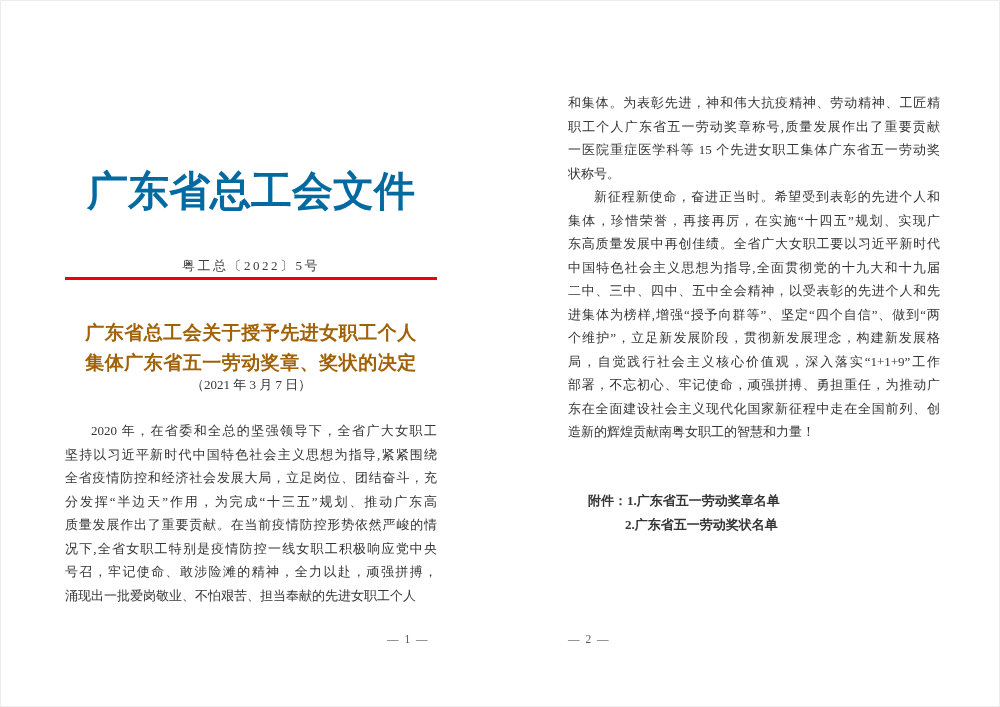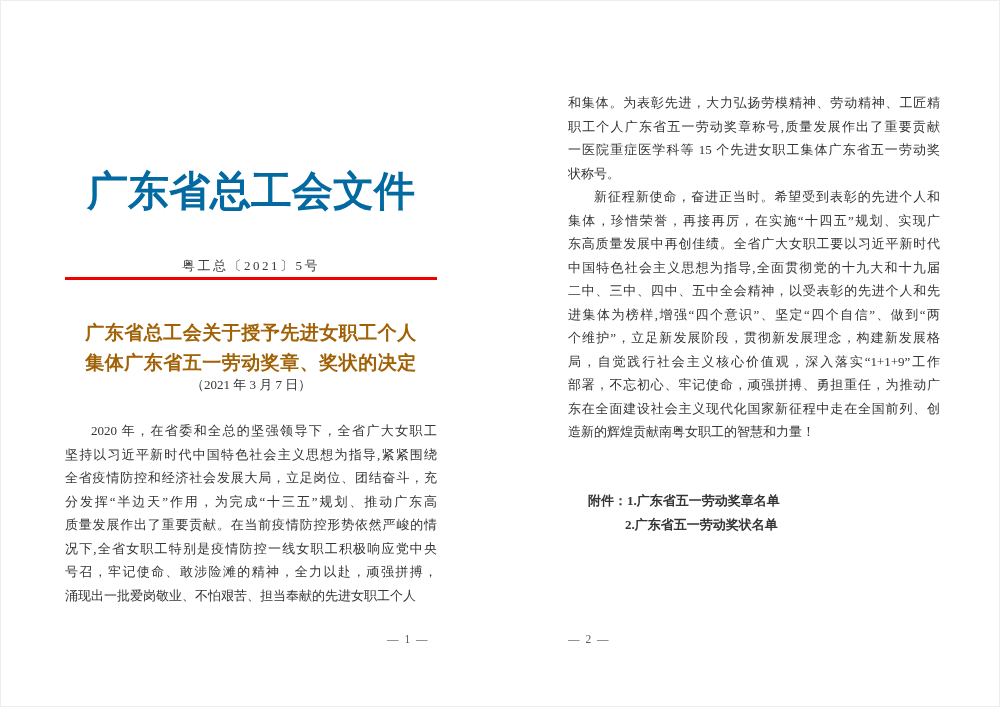--- a/index.html
+++ b/index.html
@@ -56,21 +56,21 @@
   .pn-left{right:8px;text-align:right;}
   .pn-right{left:0;text-align:left;}
 </style>
 </head>
 <body>
 
 <div class="canvas">
 
   <div class="page page-left">
     <div class="red-header">广东省总工会文件</div>
-    <div class="doc-number">粤工总〔2021〕5号</div>
+    <div class="doc-number">粤工总〔2022〕5号</div>
     <div class="red-rule"></div>
     <div class="doc-title">
       <div>广东省总工会关于授予先进女职工个人</div>
       <div>集体广东省五一劳动奖章、奖状的决定</div>
     </div>
     <div class="doc-date">（2021 年 3 月 7 日）</div>
     <div class="body-block body-left">
       <div class="bl ind">2020 年，在省委和全总的坚强领导下，全省广大女职工</div>
       <div class="bl">坚持以习近平新时代中国特色社会主义思想为指导,紧紧围绕</div>
       <div class="bl">全省疫情防控和经济社会发展大局，立足岗位、团结奋斗，充</div>
@@ -78,30 +78,30 @@
       <div class="bl">质量发展作出了重要贡献。在当前疫情防控形势依然严峻的情</div>
       <div class="bl">况下,全省女职工特别是疫情防控一线女职工积极响应党中央</div>
       <div class="bl">号召，牢记使命、敢涉险滩的精神，全力以赴，顽强拼搏，</div>
       <div class="bl short">涌现出一批爱岗敬业、不怕艰苦、担当奉献的先进女职工个人</div>
     </div>
     <div class="pagenum pn-left">— 1 —</div>
   </div>
 
   <div class="page page-right">
     <div class="body-block body-right">
-      <div class="bl">和集体。为表彰先进，大力弘扬劳模精神、劳动精神、工匠精</div>
+      <div class="bl">和集体。为表彰先进，神和伟大抗疫精神、劳动精神、工匠精</div>
       <div class="bl">职工个人广东省五一劳动奖章称号,质量发展作出了重要贡献</div>
       <div class="bl">一医院重症医学科等 15 个先进女职工集体广东省五一劳动奖</div>
       <div class="bl short">状称号。</div>
       <div class="bl ind">新征程新使命，奋进正当时。希望受到表彰的先进个人和</div>
       <div class="bl">集体，珍惜荣誉，再接再厉，在实施“十四五”规划、实现广</div>
       <div class="bl">东高质量发展中再创佳绩。全省广大女职工要以习近平新时代</div>
       <div class="bl">中国特色社会主义思想为指导,全面贯彻党的十九大和十九届</div>
       <div class="bl">二中、三中、四中、五中全会精神，以受表彰的先进个人和先</div>
-      <div class="bl">进集体为榜样,增强“四个意识”、坚定“四个自信”、做到“两</div>
+      <div class="bl">进集体为榜样,增强“授予向群等”、坚定“四个自信”、做到“两</div>
       <div class="bl">个维护”，立足新发展阶段，贯彻新发展理念，构建新发展格</div>
       <div class="bl">局，自觉践行社会主义核心价值观，深入落实“1+1+9”工作</div>
       <div class="bl">部署，不忘初心、牢记使命，顽强拼搏、勇担重任，为推动广</div>
       <div class="bl">东在全面建设社会主义现代化国家新征程中走在全国前列、创</div>
       <div class="bl short">造新的辉煌贡献南粤女职工的智慧和力量！</div>
     </div>
     <div class="attach-block">
       <div class="attach-line a1">附件：1.广东省五一劳动奖章名单</div>
       <div class="attach-line a2">2.广东省五一劳动奖状名单</div>
     </div>

